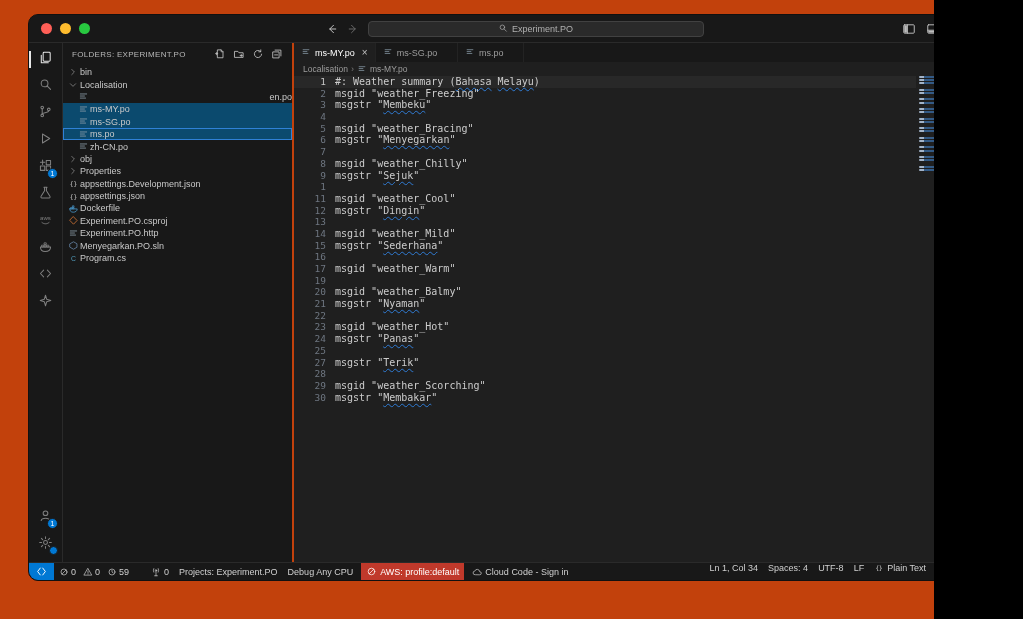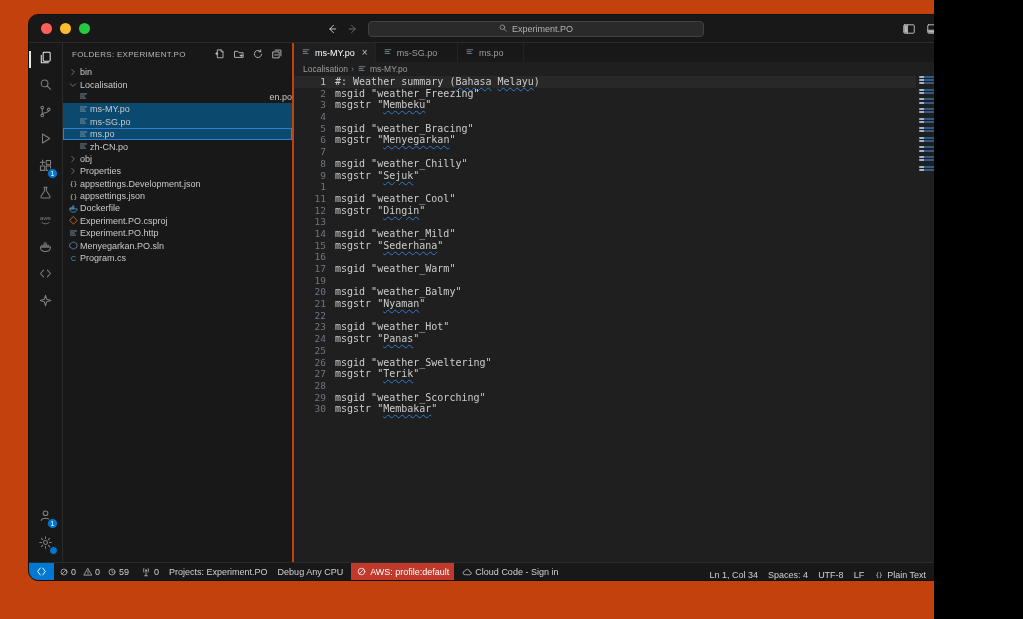--- a/index.html
+++ b/index.html
@@ -64,28 +64,28 @@
   .sq{text-decoration-line:underline;text-decoration-style:wavy;text-decoration-color:var(--squiggle);text-decoration-thickness:1px;text-underline-offset:2px}
   .minimap{width:70px;flex:0 0 70px;position:relative}
   .mm-bar{position:absolute;height:2px;left:3px;border-radius:1px;
     background:linear-gradient(90deg,rgba(185,205,230,.85) 0 5px,rgba(62,122,189,.65) 5px)}
   .ruler{width:14px;flex:0 0 14px;position:relative}
   .ruler-mark{position:absolute;right:2px;width:9px;height:5px;background:var(--squiggle);opacity:.65}
   
   .statusbar{height:18px;flex:0 0 18px;background:#181818;border-top:1px solid #2a2a2a;
     display:flex;align-items:stretch;font-size:9px;color:#d0d0d0;overflow:hidden}
   .sb-left{display:flex;align-items:stretch}
-  .sb-right{margin-left:auto;display:flex;align-items:flex-end;padding-right:4px}
+  .sb-right{margin-left:auto;display:flex;align-items:flex-start;padding-right:4px}
   .sb-item{display:flex;align-items:center;gap:3px;padding:0 5px;white-space:nowrap;cursor:pointer}
   .sb-item .sb-icon{display:flex;align-items:center}
   .sb-item.bg-accent{background:var(--accent);color:#fff;padding:0 7px}
   .sb-item.bg-red{background:var(--aws-red);color:#fff;margin:0 3px}
   .sb-item.bg-gold{background:var(--gold);color:#2b2102;margin:0 2px}
   .sb-part{display:flex;align-items:center;gap:2px;margin-right:4px}
-  .sb-part:last-child{margin-right:2px}
+  .sb-part:last-child{margin-right:12px}
 </style>
 </head>
 <body>
 
 <div class="desktop">
   <div class="window">
 
     <div class="titlebar">
       <div class="traffic">
         <span class="tl red"></span>
@@ -531,24 +531,20 @@
               </div>
               <div class="line">
                 <span class="gutter">24</span>
                 <span class="ltext"><span>msgstr "</span><span class="sq">Panas</span><span>"</span></span>
               </div>
               <div class="line">
                 <span class="gutter">25</span>
                 <span class="ltext"></span>
               </div>
               <div class="line">
-                <span class="gutter">26</span>
-                <span class="ltext"><span>msgid "weather_Sweltering"</span></span>
-              </div>
-              <div class="line">
                 <span class="gutter">27</span>
                 <span class="ltext"><span>msgstr "</span><span class="sq">Terik</span><span>"</span></span>
               </div>
               <div class="line">
                 <span class="gutter">28</span>
                 <span class="ltext"></span>
               </div>
               <div class="line">
                 <span class="gutter">29</span>
                 <span class="ltext"><span>msgid "weather_Scorching"</span></span>

